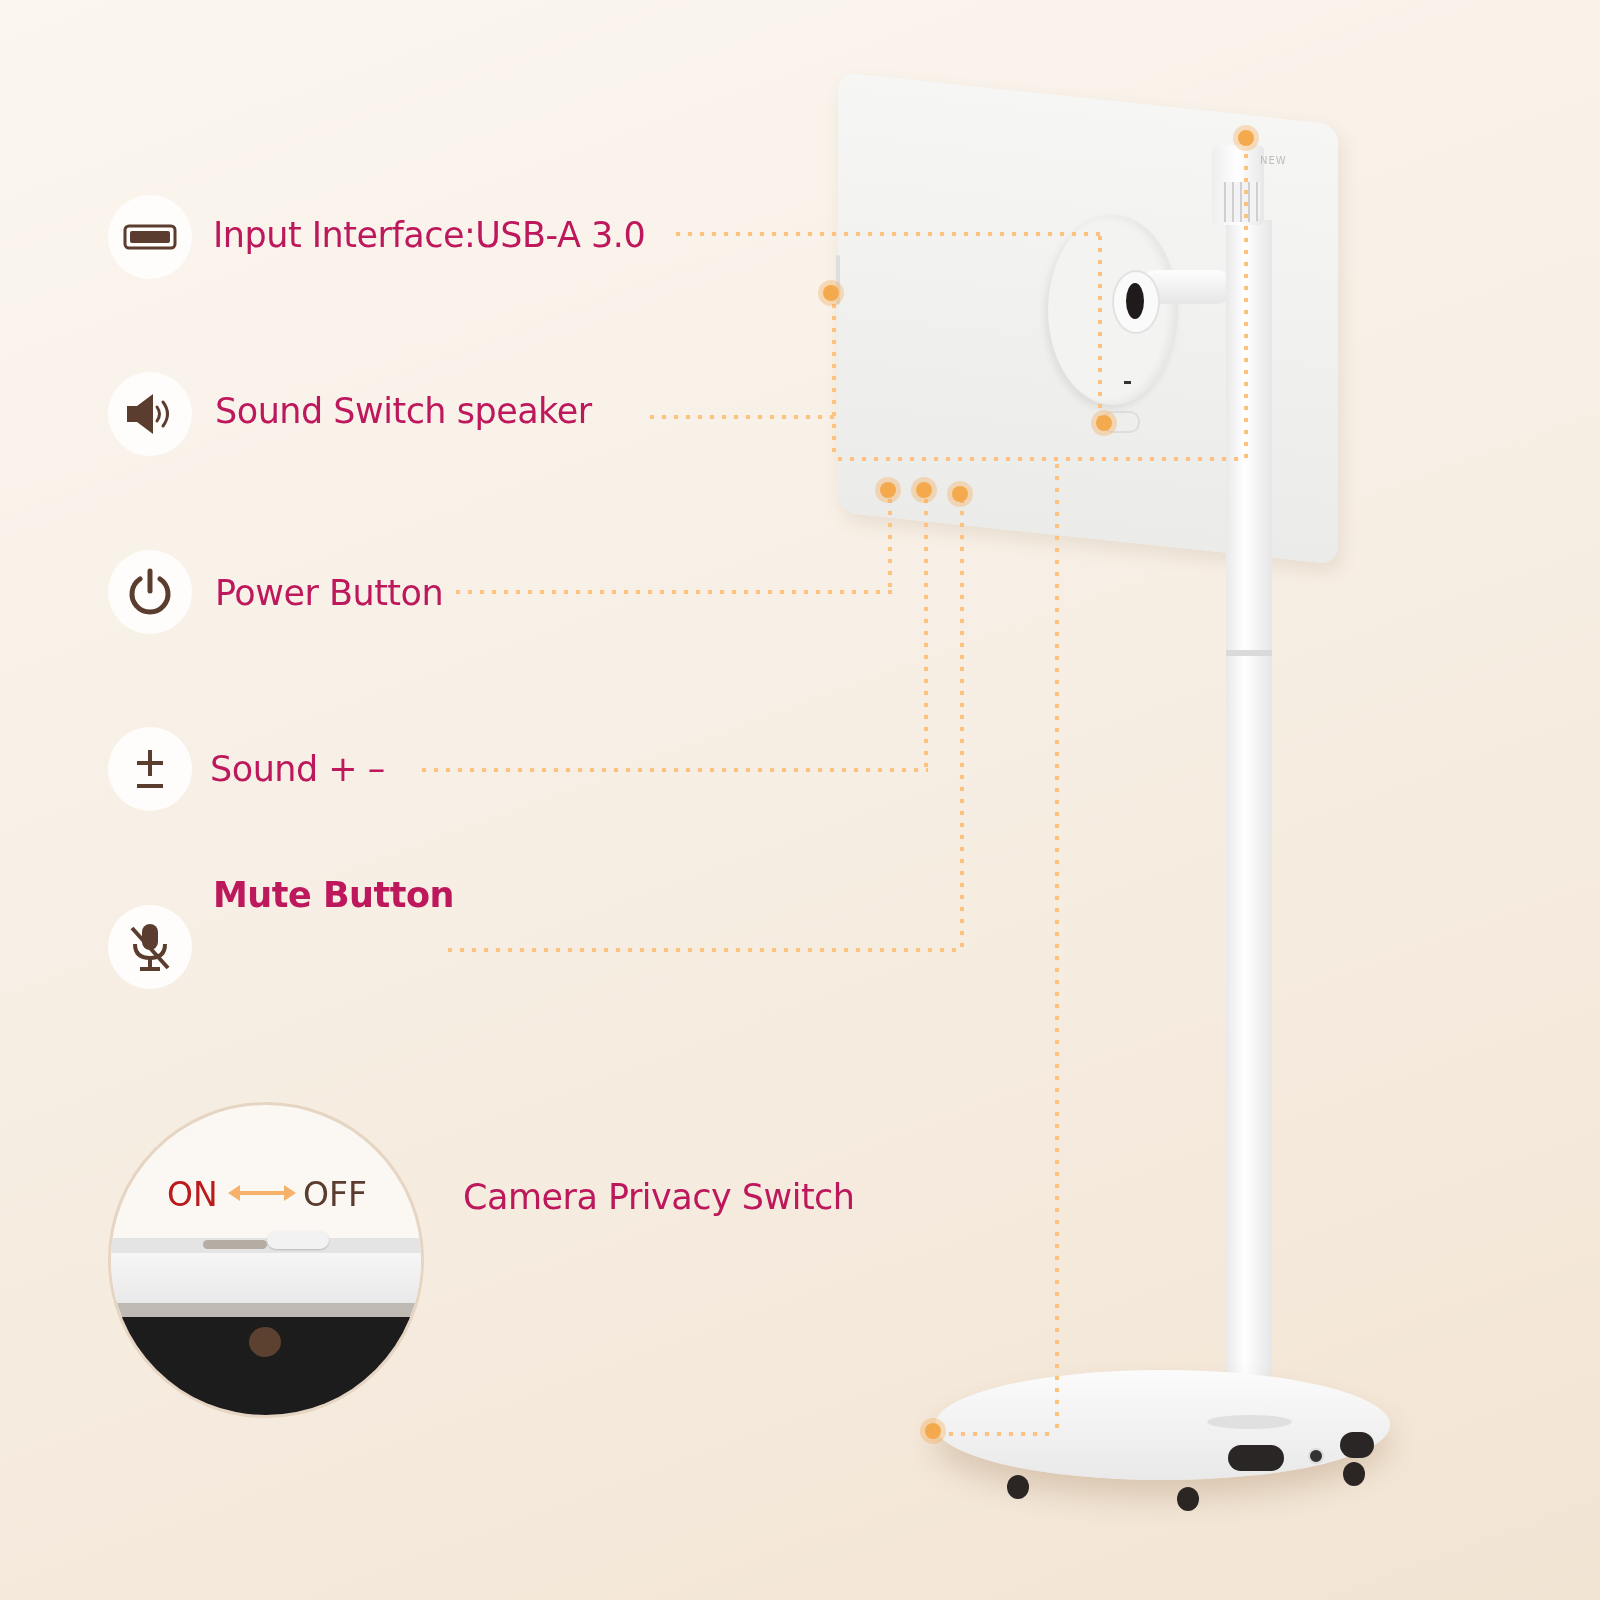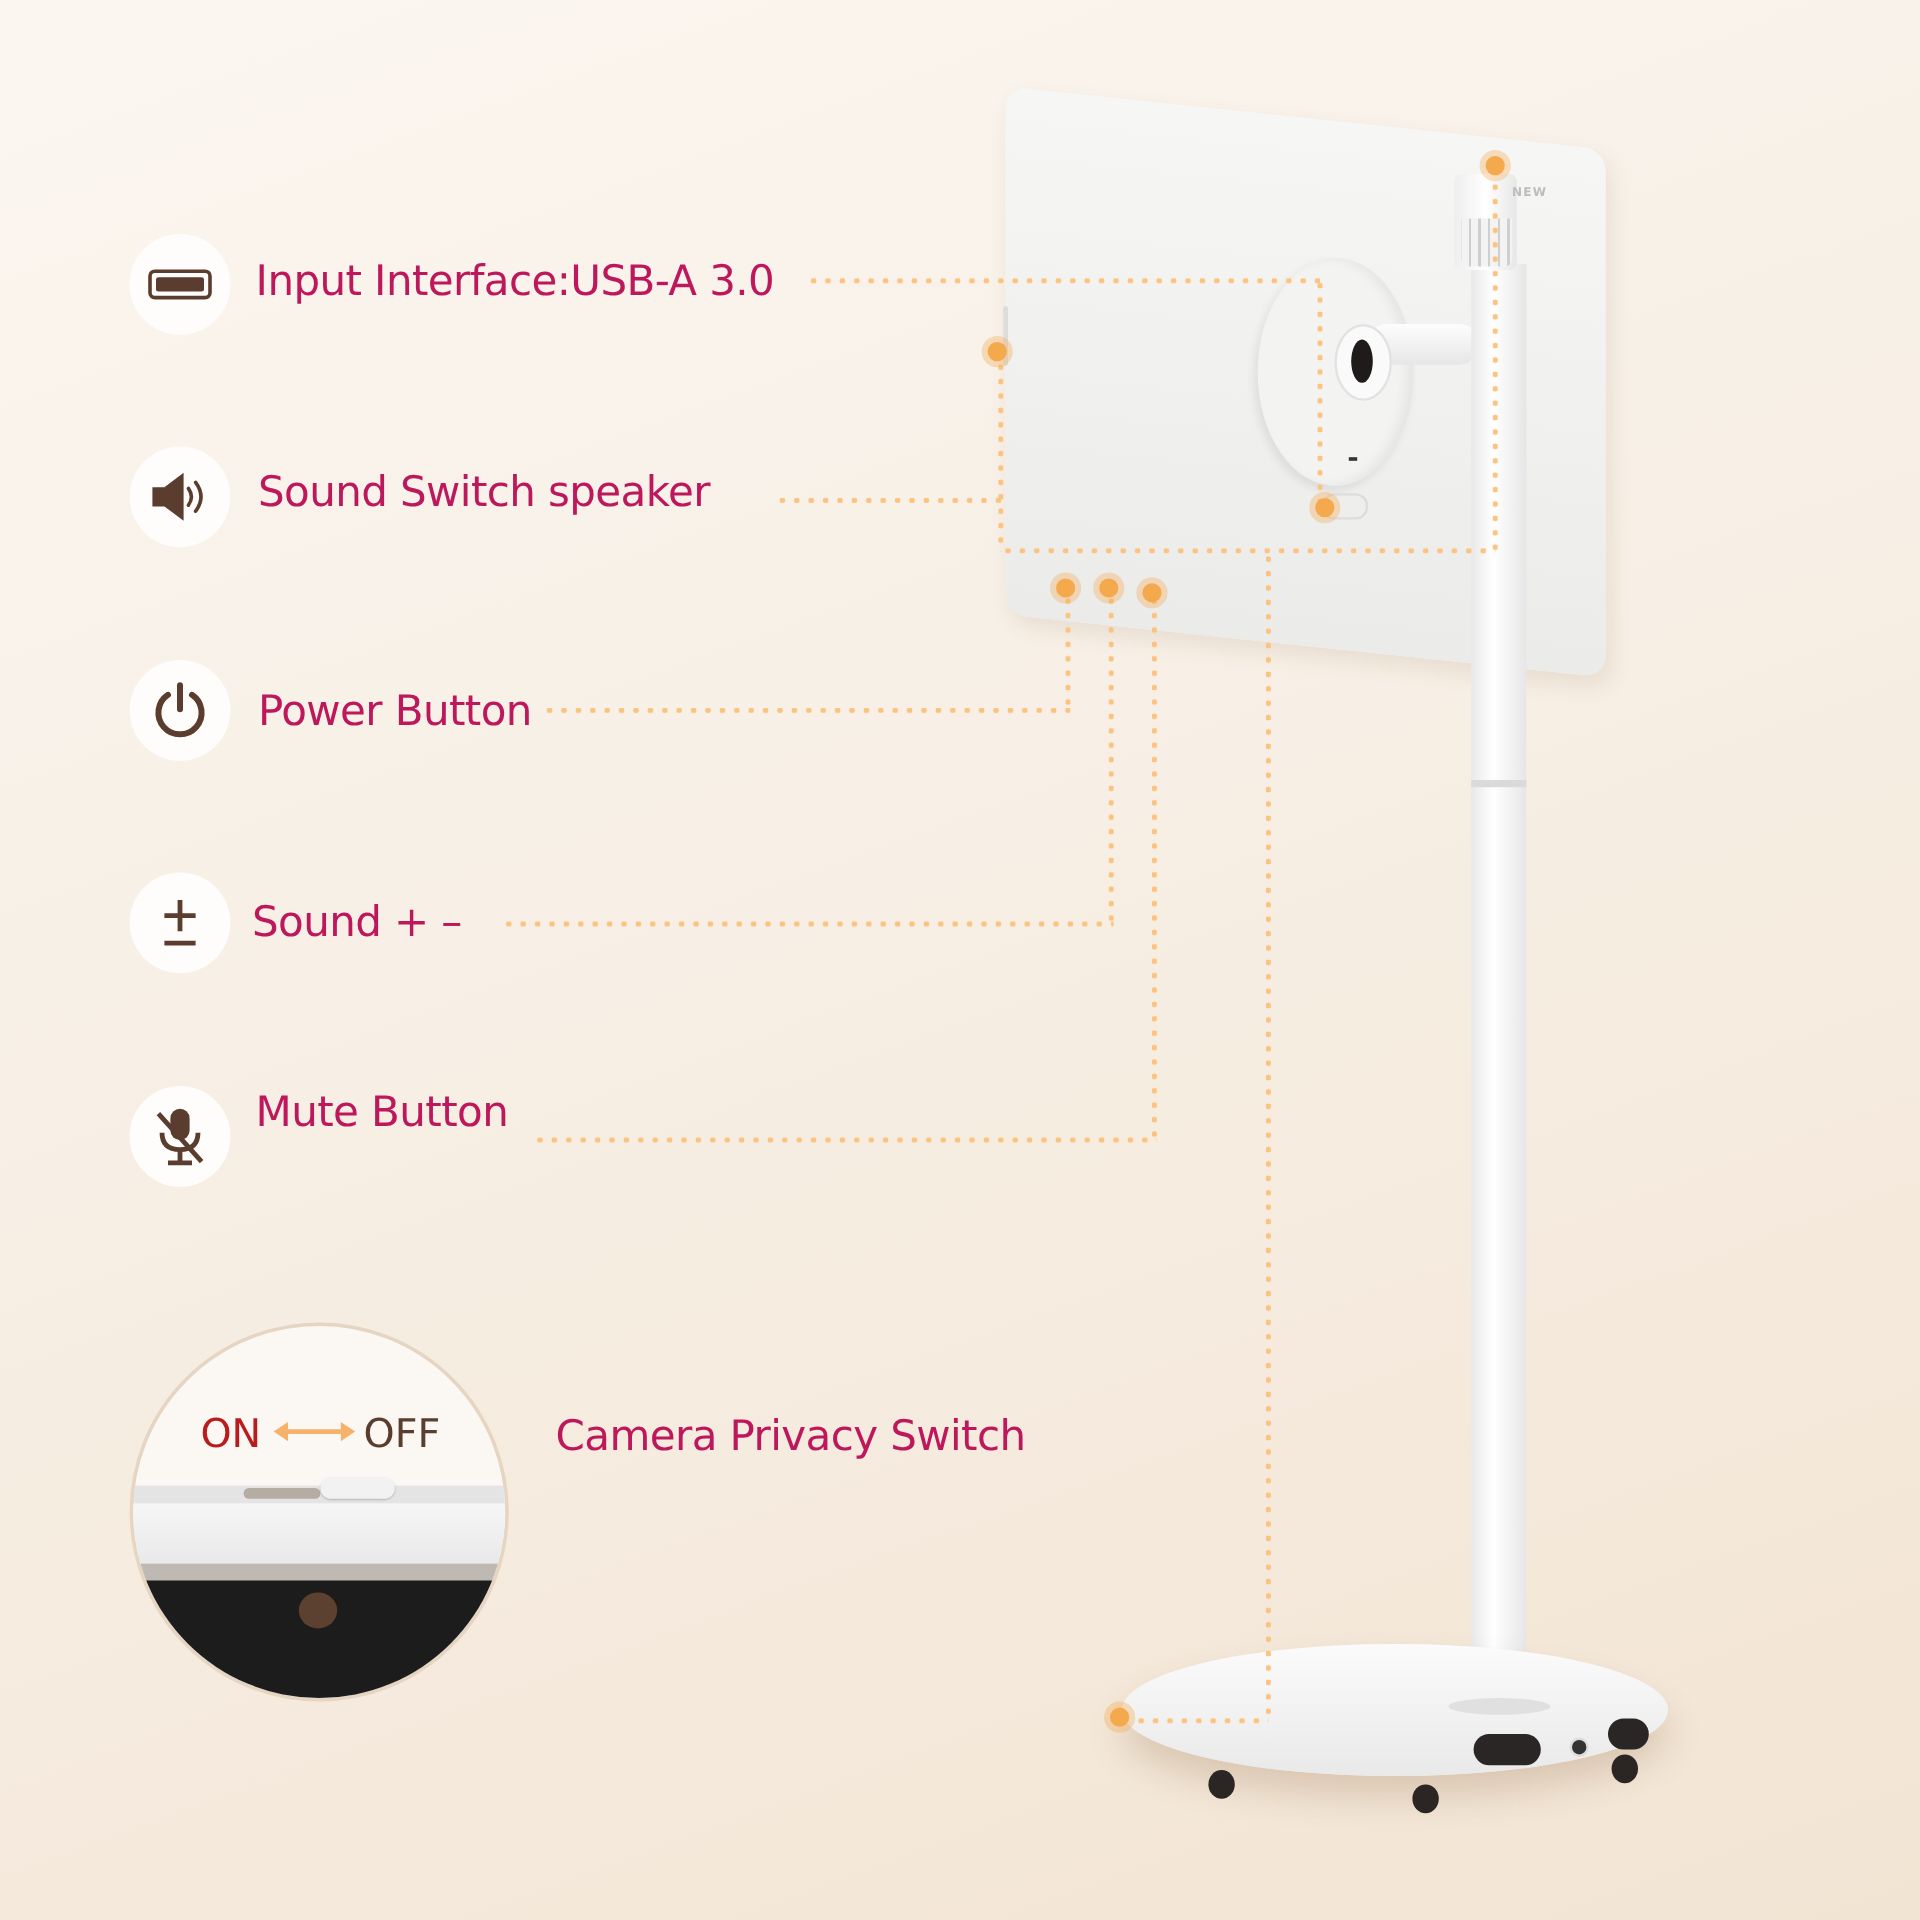--- a/index.html
+++ b/index.html
@@ -29,21 +29,21 @@
   .arm{position:absolute;left:1140px;top:270px;width:92px;height:34px;background:linear-gradient(180deg,#fdfdfd,#e6e6e6);border-radius:16px;}
   .pole-top{position:absolute;left:1212px;top:145px;width:52px;height:80px;background:linear-gradient(90deg,#eee,#fff,#e7e7e7);border-radius:6px;}
   .pole{position:absolute;left:1226px;top:220px;width:46px;height:1210px;background:linear-gradient(90deg,#e9e9e9,#ffffff 40%,#e6e6e6);}
   .pole-joint{position:absolute;left:1226px;top:650px;width:46px;height:6px;background:#dadada;}
   .base{position:absolute;left:935px;top:1370px;width:455px;height:110px;border-radius:50%;background:linear-gradient(180deg,#fbfbfb,#e9e9e9);
     box-shadow:0 18px 28px rgba(130,90,50,0.22);}
   .base-port{position:absolute;background:#2a2625;border-radius:14px;}
   .wheel{position:absolute;width:22px;height:24px;border-radius:50%;background:#2b2523;}
   .camera-circle{position:absolute;left:108px;top:1102px;width:310px;height:310px;border-radius:50%;overflow:hidden;
     border:3px solid #e6d5c2;background:#fbf8f4;}
-  .brand{position:absolute;left:1260px;top:155px;font-size:10px;color:#bdbdbd;font-weight:bold;letter-spacing:1px;}
+  .brand{position:absolute;left:1260px;top:155px;font-size:10px;color:#bdbdbd;font-weight:normal;letter-spacing:1px;}
 </style>
 </head>
 <body>
 
 <div>
   <div class="monitor"></div>
   <div class="abs" style="left:836px;top:255px;width:4px;height:50px;background:#ddd;border-radius:2px;"></div>
   <div class="mount"></div>
   <div class="arm"></div>
   <div class="mount-inner"></div>
@@ -143,21 +143,21 @@
   <div>
     <div class="icon-circle" style="left:108px;top:905px;">
       <svg width="48" height="50" viewBox="0 0 48 50">
         <rect x="16" y="2" width="16" height="26" rx="8" fill="#5a3d2e"></rect>
         <path d="M9 22 q0 14 15 14 q15 0 15 -14" fill="none" stroke="#5a3d2e" stroke-width="4"></path>
         <line x1="24" y1="36" x2="24" y2="46" stroke="#5a3d2e" stroke-width="4"></line>
         <line x1="14" y1="47" x2="34" y2="47" stroke="#5a3d2e" stroke-width="4"></line>
         <line x1="6" y1="6" x2="42" y2="46" stroke="#5a3d2e" stroke-width="4"></line>
       </svg>
     </div>
-    <div class="label" style="left:213px;top:910px;">Mute Button</div>
+    <div class="label" style="left:213px;top:878px;font-weight:bold;">Mute Button</div>
   </div>
 </div>
 
 <div>
   <div class="camera-circle">
     <div class="abs" style="left:56px;top:70px;font-size:33px;color:#b91c1c;">ON</div>
     <svg class="abs" style="left:115px;top:78px;" width="72" height="20" viewBox="0 0 72 20">
       <line x1="10" y1="10" x2="62" y2="10" stroke="#f6b26b" stroke-width="4"></line>
       <path d="M2 10 l12 -8 v16 z" fill="#f6b26b"></path>
       <path d="M70 10 l-12 -8 v16 z" fill="#f6b26b"></path>

